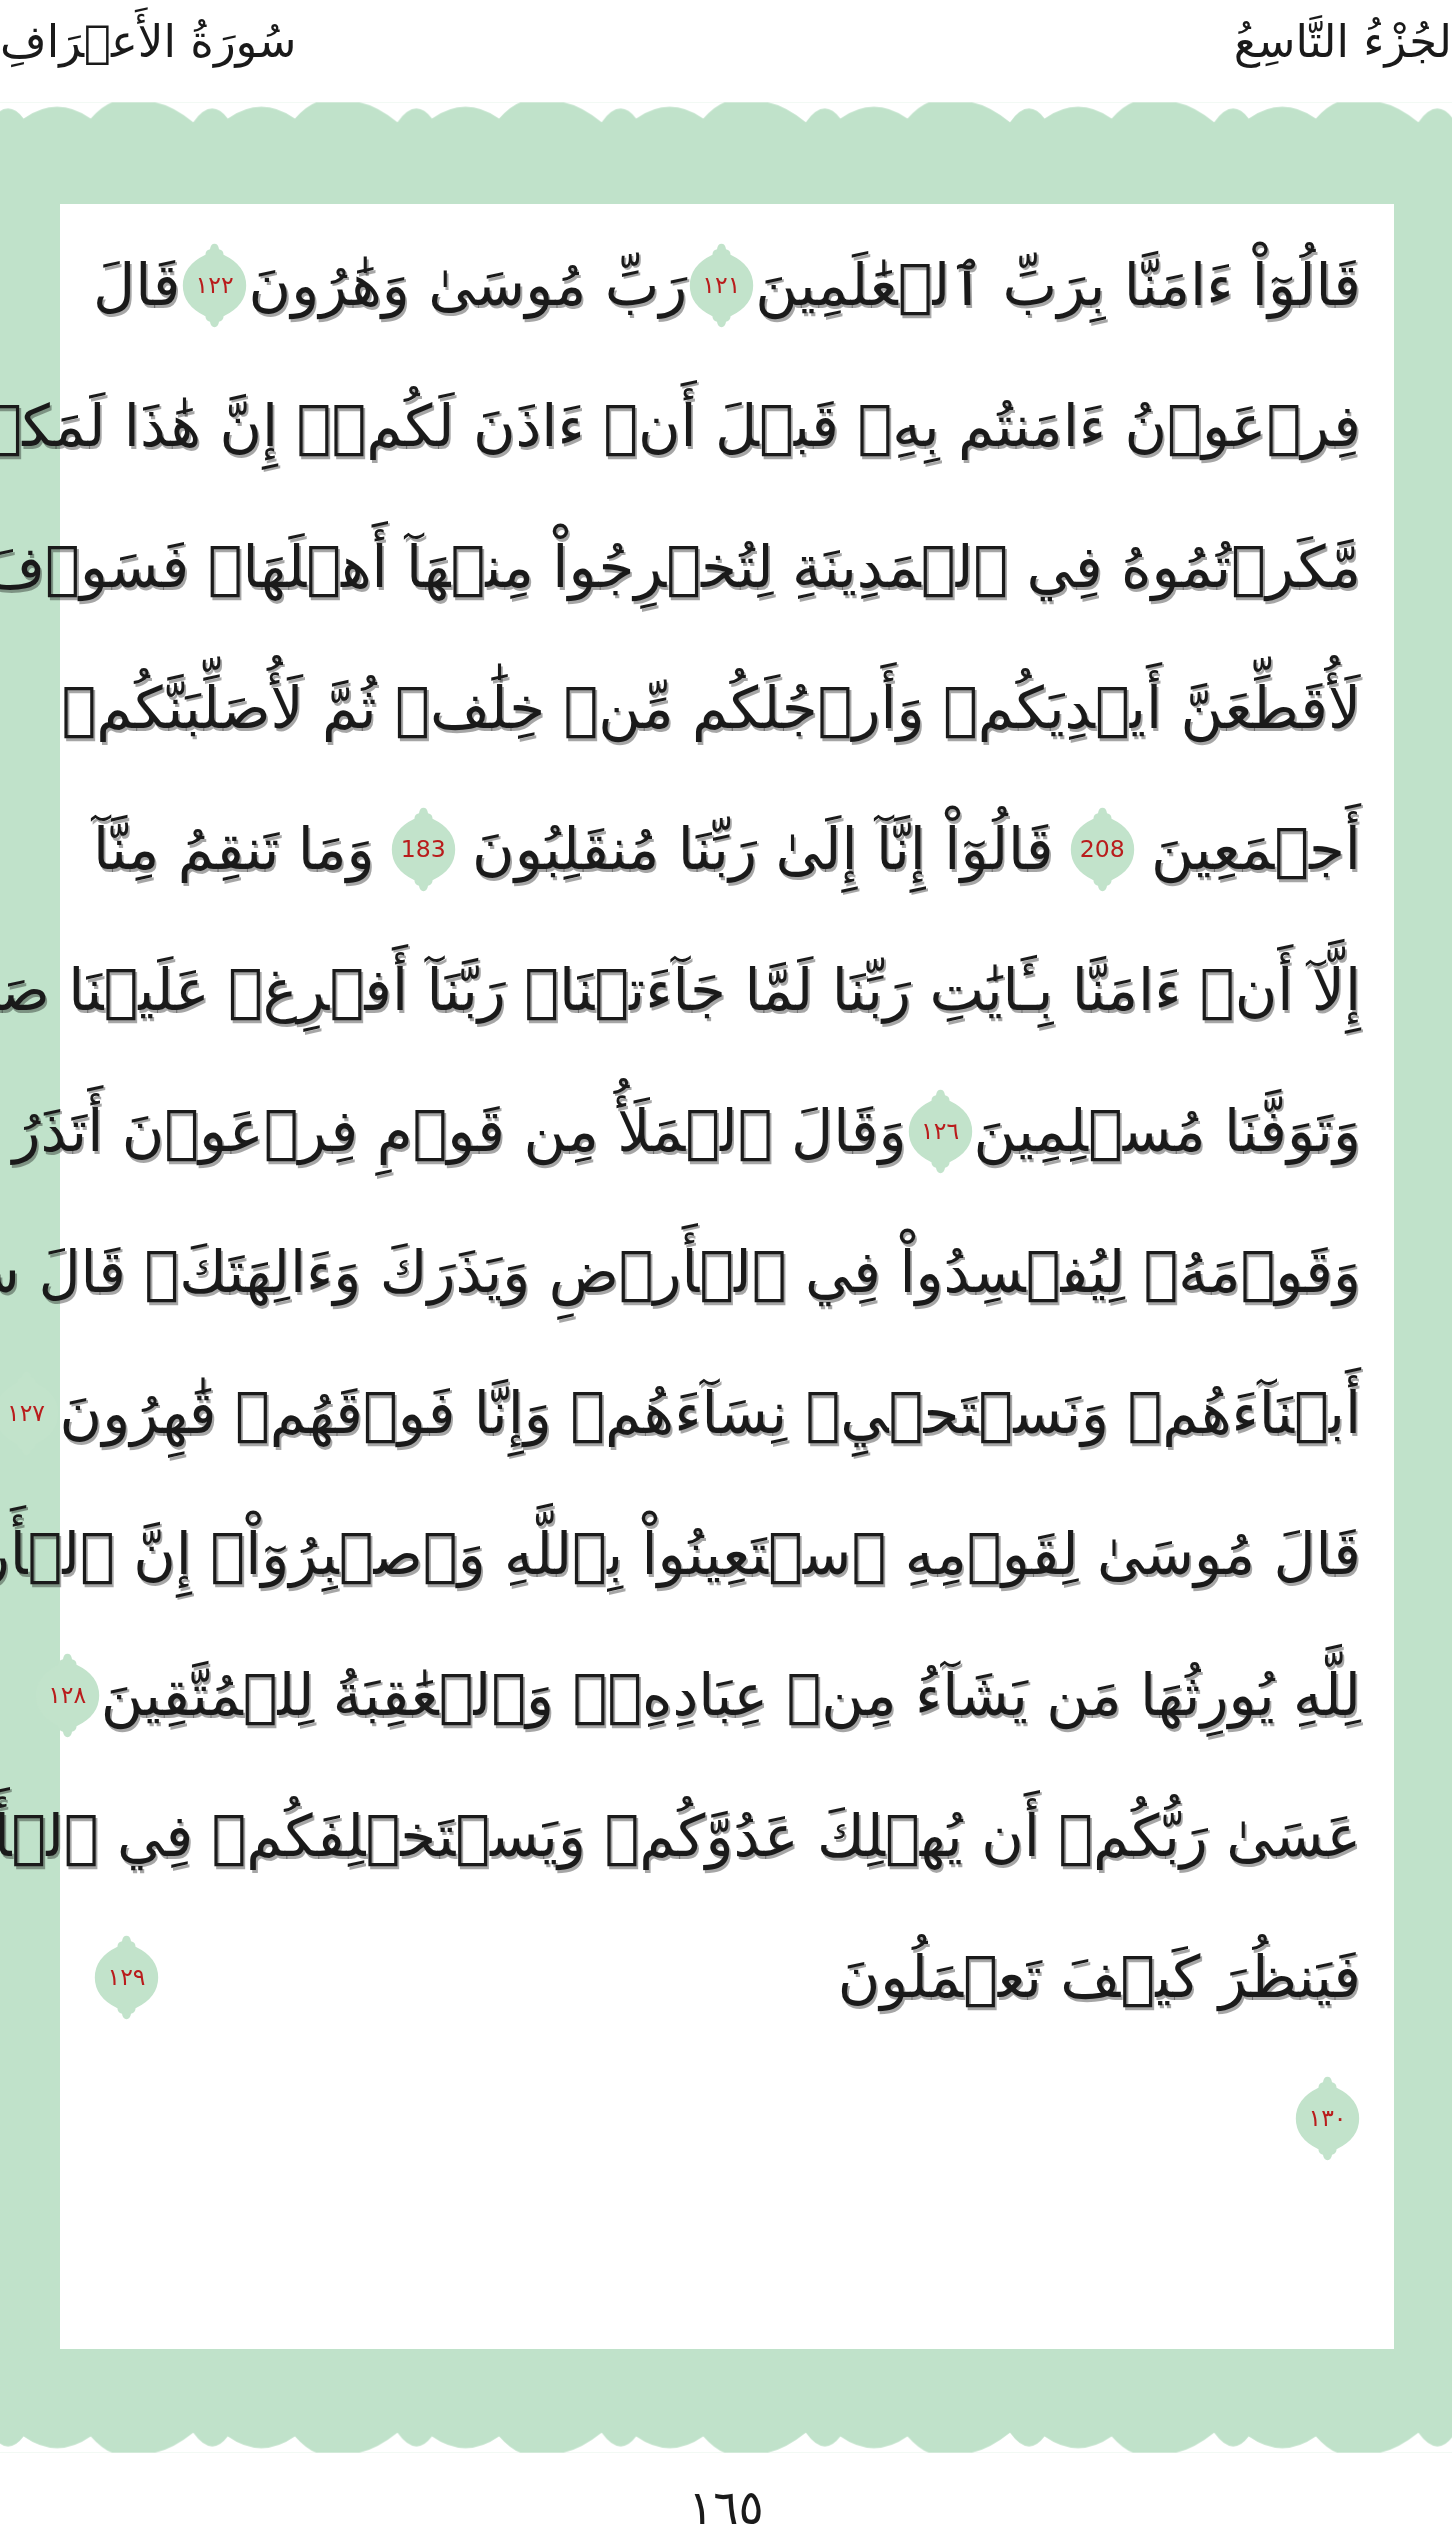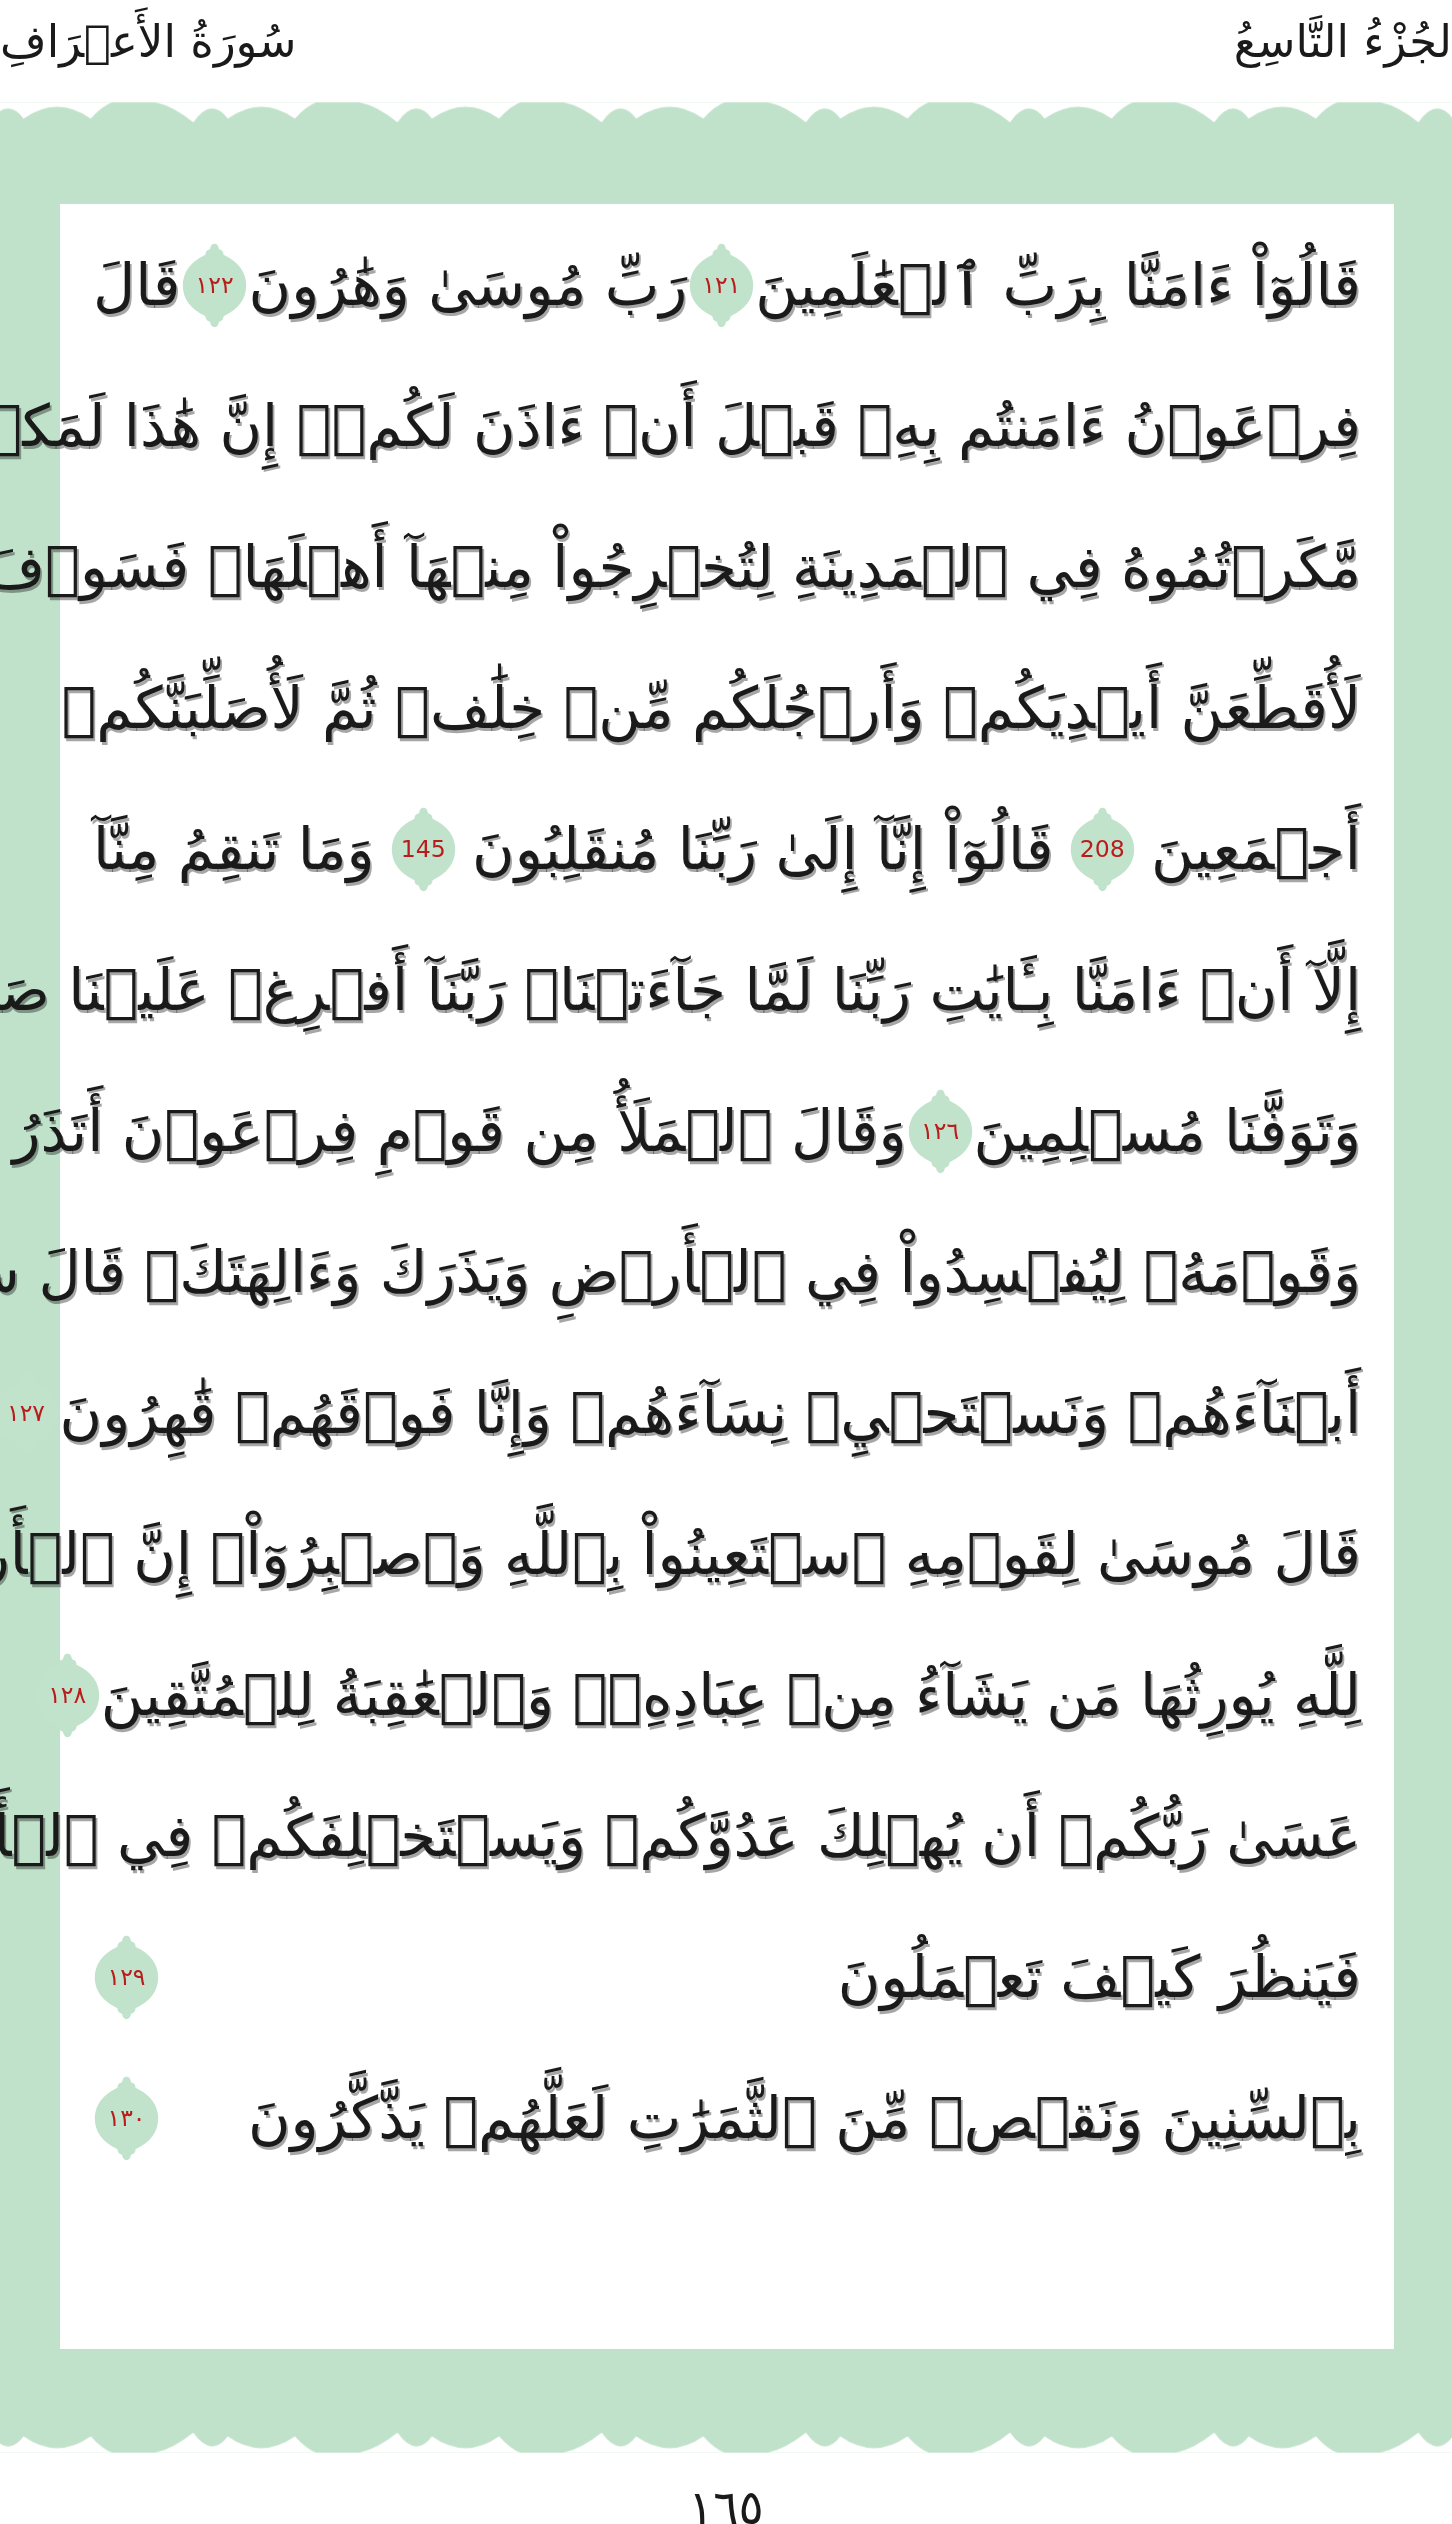--- a/index.html
+++ b/index.html
@@ -182,21 +182,21 @@
           <svg width="67" height="87" viewBox="0 0 74 96" xmlns="http://www.w3.org/2000/svg">
             <path d="M37,2 Q41,2 42,8 Q47,9 47,14 Q72,26 72,48 Q72,70 47,82 Q47,87 42,88 Q41,94 37,94 Q33,94 32,88 Q27,87 27,82 Q2,70 2,48 Q2,26 27,14 Q27,9 32,8 Q33,2 37,2 Z" fill="#C2E3CB"></path>
           </svg>
           <span class="ayah-number">208</span>
         </span>
         <span class="seg">قَالُوٓاْ إِنَّآ إِلَىٰ رَبِّنَا مُنقَلِبُونَ</span>
         <span class="ayah-marker">
           <svg width="67" height="87" viewBox="0 0 74 96" xmlns="http://www.w3.org/2000/svg">
             <path d="M37,2 Q41,2 42,8 Q47,9 47,14 Q72,26 72,48 Q72,70 47,82 Q47,87 42,88 Q41,94 37,94 Q33,94 32,88 Q27,87 27,82 Q2,70 2,48 Q2,26 27,14 Q27,9 32,8 Q33,2 37,2 Z" fill="#C2E3CB"></path>
           </svg>
-          <span class="ayah-number">145</span>
+          <span class="ayah-number">183</span>
         </span>
         <span class="seg">وَمَا تَنقِمُ مِنَّآ</span>
       </div>
       <div class="line">
         <span class="seg">إِلَّآ أَنۡ ءَامَنَّا بِـَٔايَٰتِ رَبِّنَا لَمَّا جَآءَتۡنَاۚ رَبَّنَآ أَفۡرِغۡ عَلَيۡنَا صَبۡرٗا</span>
       </div>
       <div class="line">
         <span class="seg">وَتَوَفَّنَا مُسۡلِمِينَ</span>
         <span class="ayah-marker">
           <svg width="67" height="87" viewBox="0 0 74 96" xmlns="http://www.w3.org/2000/svg">
@@ -236,21 +236,20 @@
       <div class="line">
         <span class="seg">فَيَنظُرَ كَيۡفَ تَعۡمَلُونَ</span>
         <span class="ayah-marker">
           <svg width="67" height="87" viewBox="0 0 74 96" xmlns="http://www.w3.org/2000/svg">
             <path d="M37,2 Q41,2 42,8 Q47,9 47,14 Q72,26 72,48 Q72,70 47,82 Q47,87 42,88 Q41,94 37,94 Q33,94 32,88 Q27,87 27,82 Q2,70 2,48 Q2,26 27,14 Q27,9 32,8 Q33,2 37,2 Z" fill="#C2E3CB"></path>
           </svg>
           <span class="ayah-number">١٢٩</span>
         </span>
       </div>
       <div class="line">
-        <span class="seg">بِٱلسِّنِينَ وَنَقۡصٖ مِّنَ ٱلثَّمَرَٰتِ لَعَلَّهُمۡ يَذَّكَّرُونَ</span>
         <span class="ayah-marker">
           <svg width="67" height="87" viewBox="0 0 74 96" xmlns="http://www.w3.org/2000/svg">
             <path d="M37,2 Q41,2 42,8 Q47,9 47,14 Q72,26 72,48 Q72,70 47,82 Q47,87 42,88 Q41,94 37,94 Q33,94 32,88 Q27,87 27,82 Q2,70 2,48 Q2,26 27,14 Q27,9 32,8 Q33,2 37,2 Z" fill="#C2E3CB"></path>
           </svg>
           <span class="ayah-number">١٣٠</span>
         </span>
       </div>
     </div>
 </div>
 

